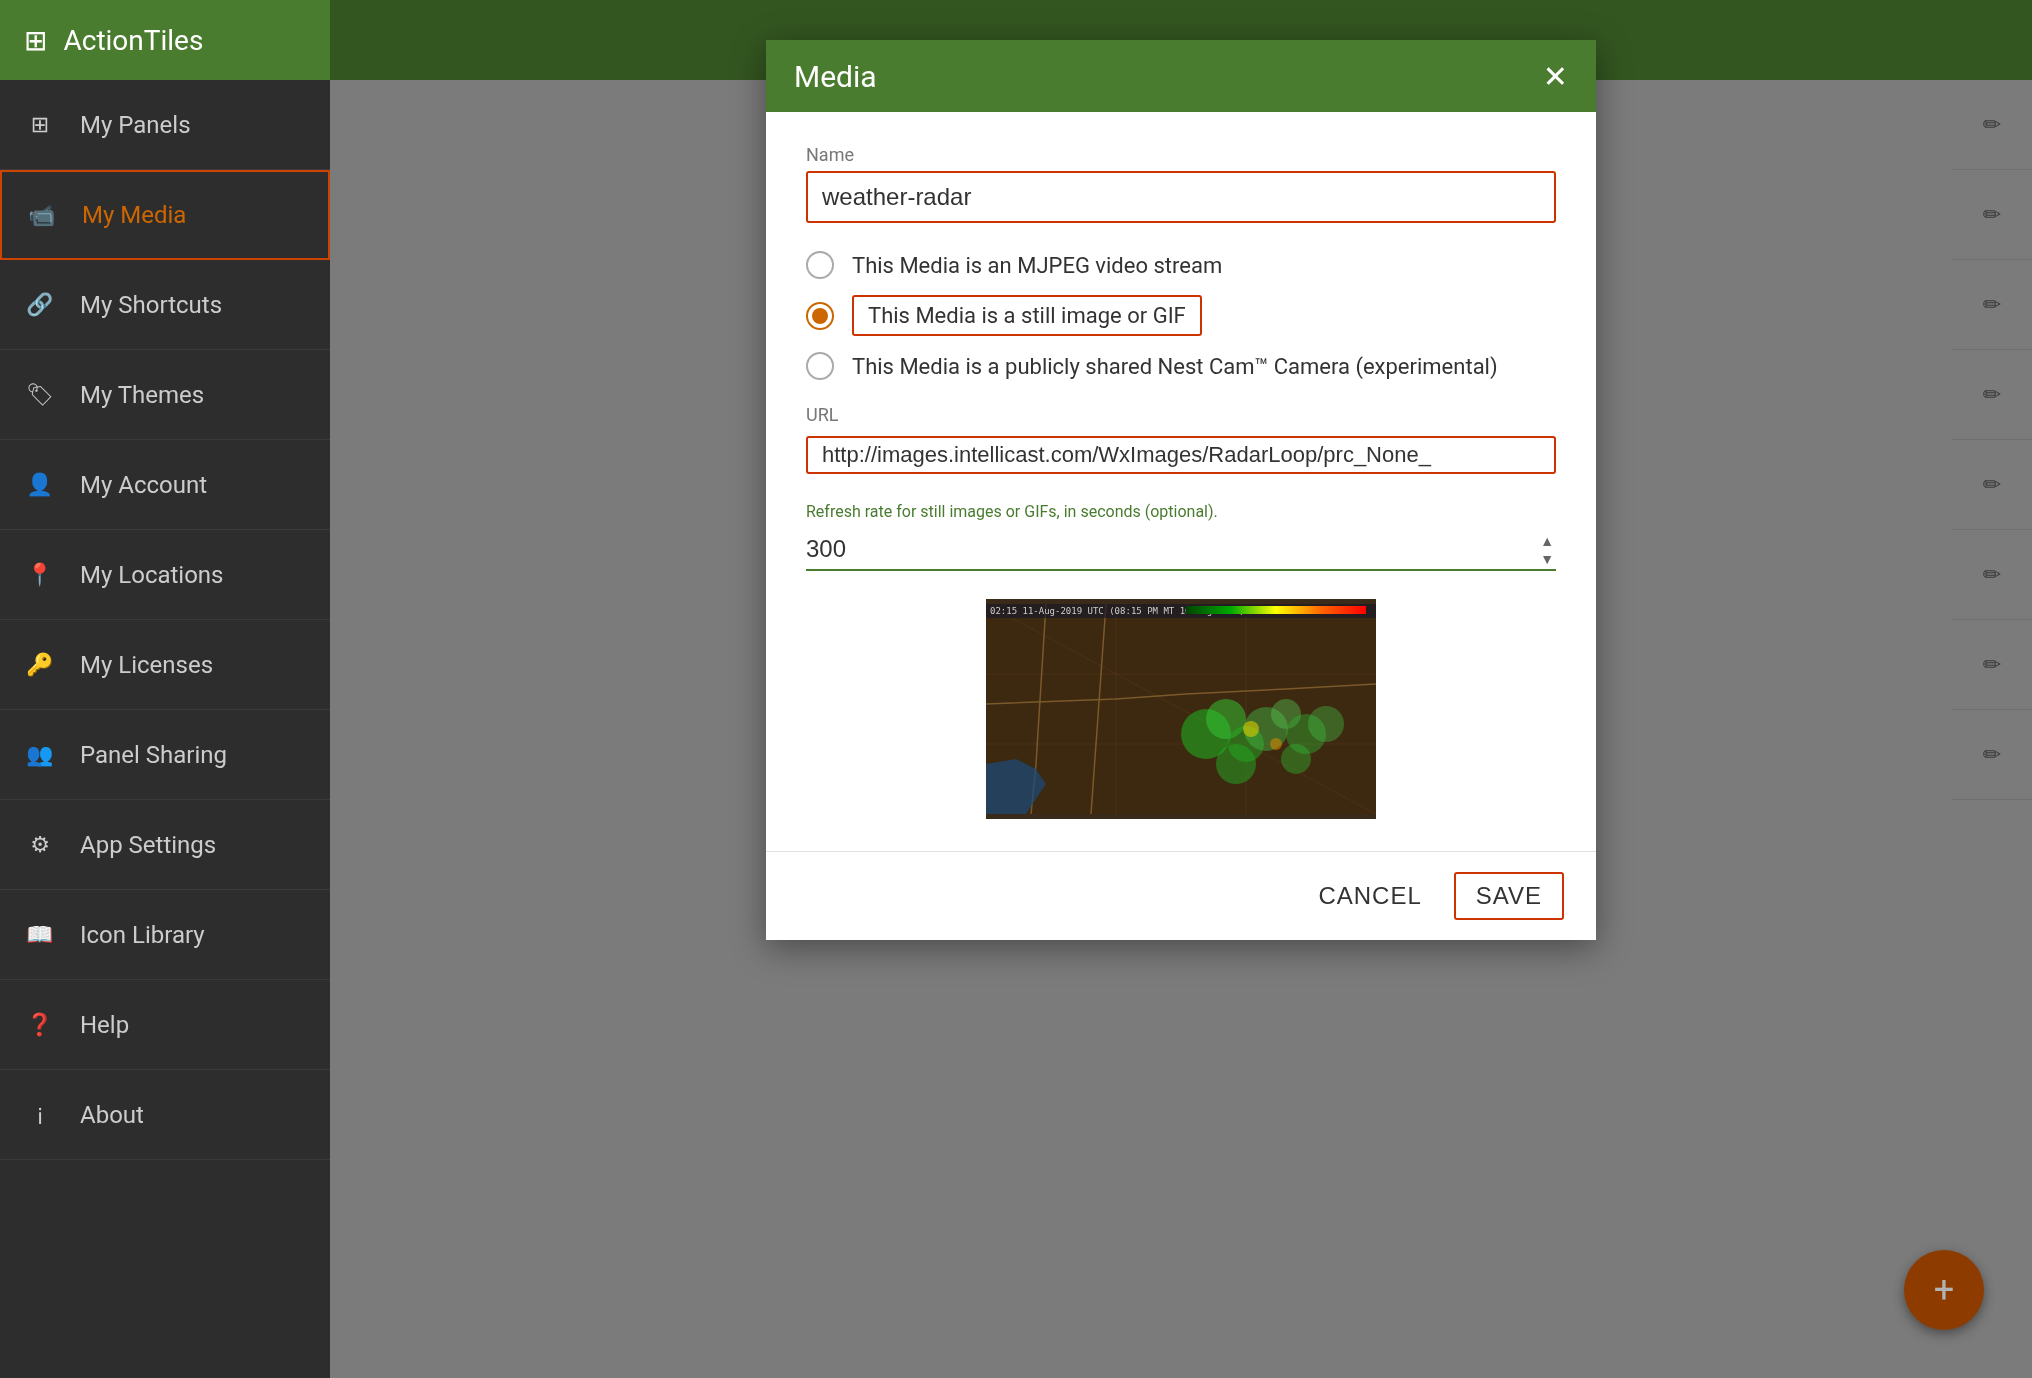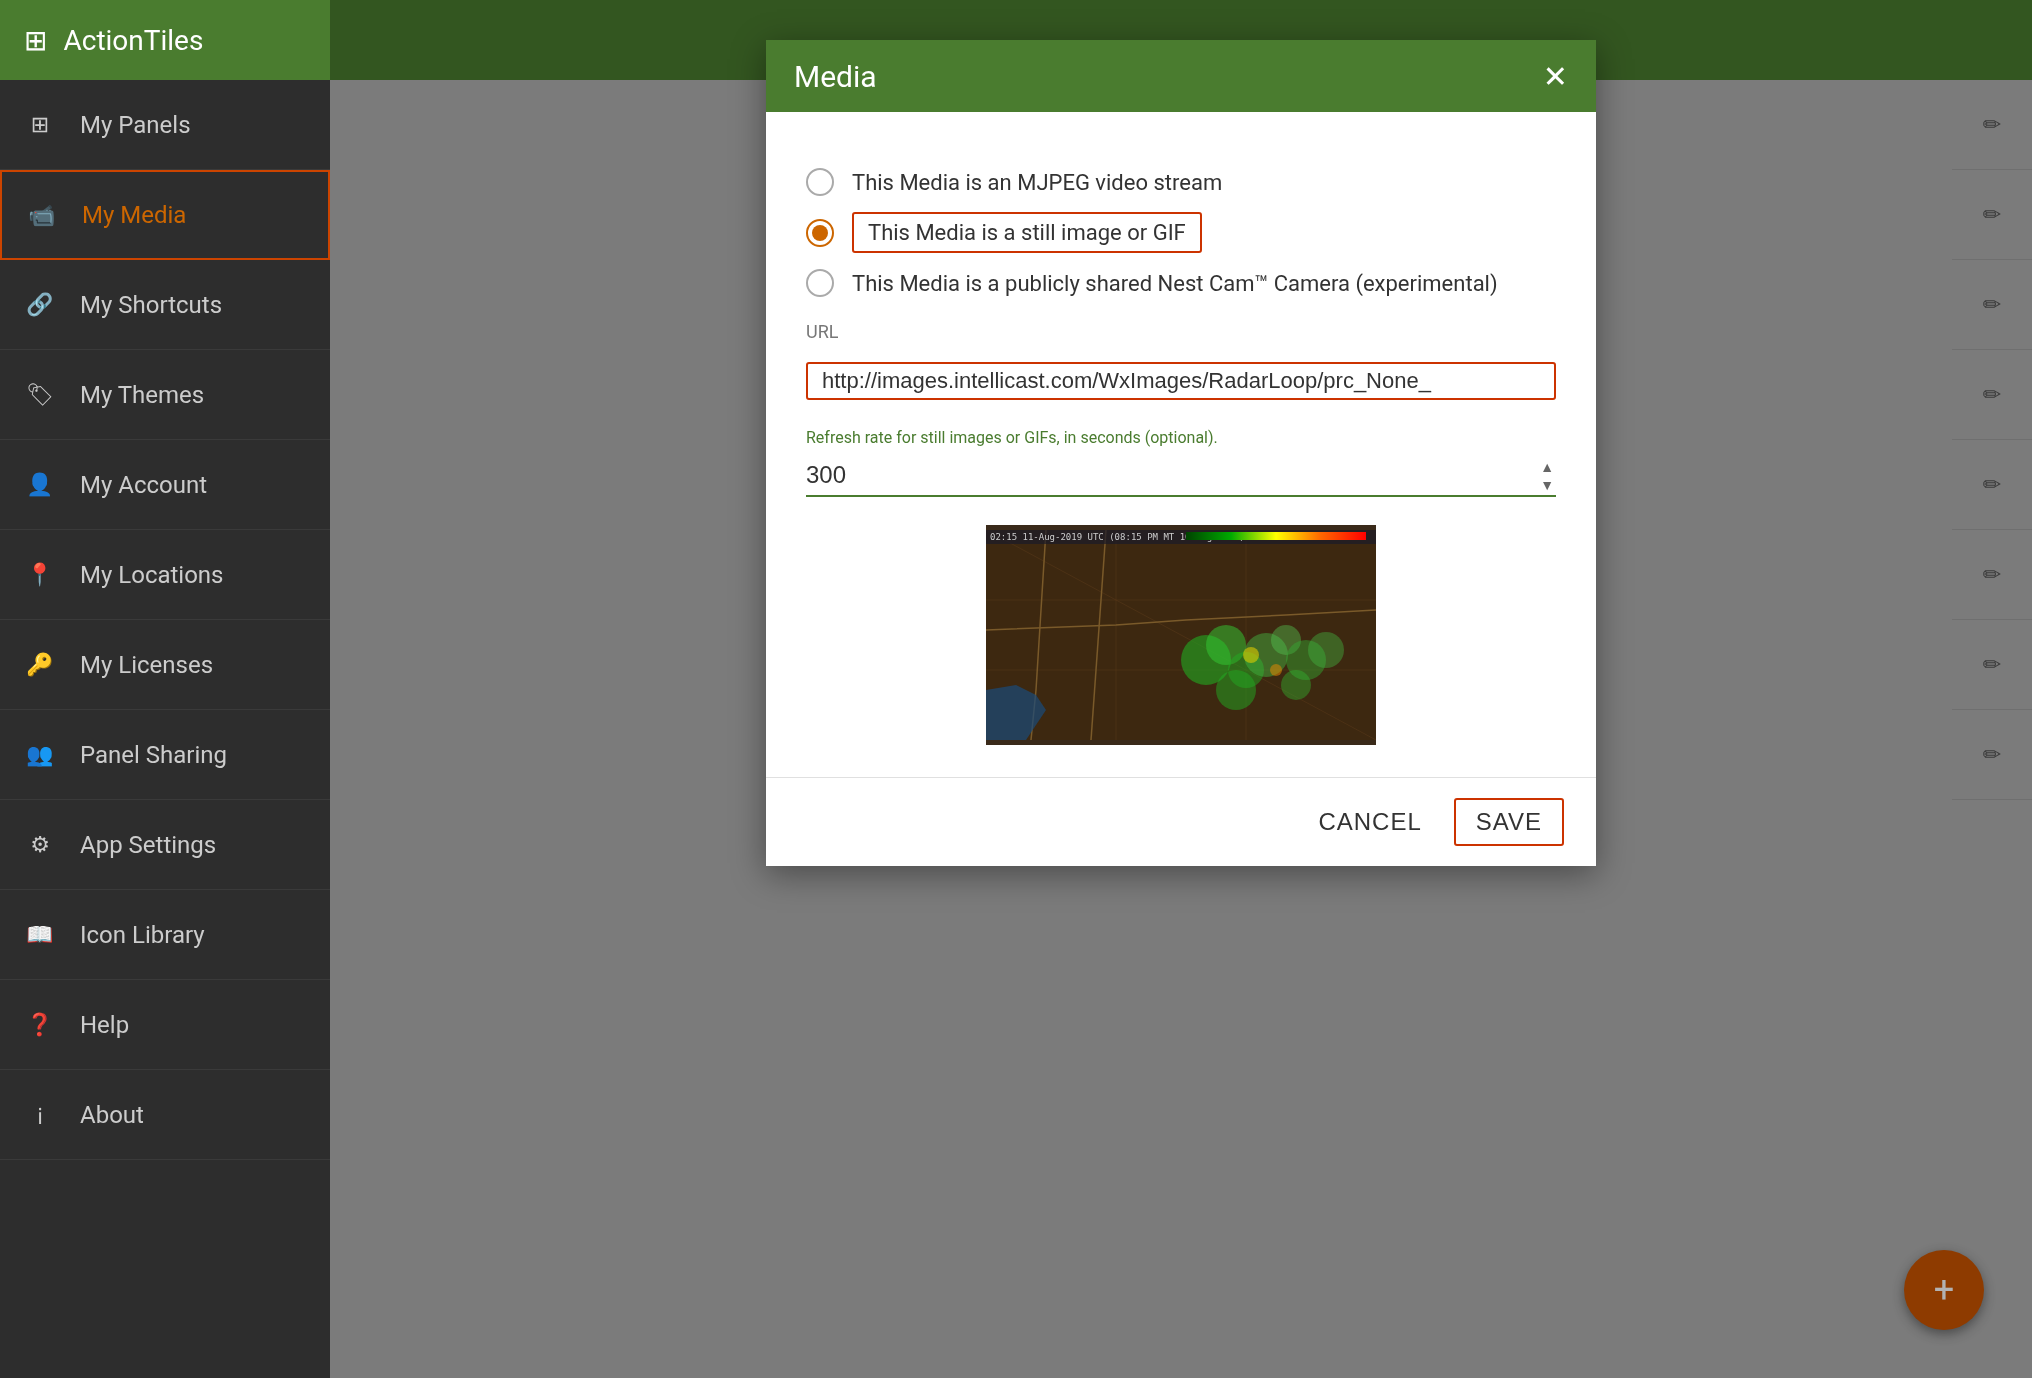--- a/index.html
+++ b/index.html
@@ -227,21 +227,21 @@
     }
     .radio-label {
       font-size: 22px;
       color: #333;
     }
 
     
     .url-label {
       font-size: 18px;
       color: #777;
-      margin-bottom: 20px;
+      margin-bottom: 11px;
     }
     .url-input-boxed {
       border: 2px solid #cc3300;
       border-radius: 3px;
       padding: 4px 14px;
       font-size: 22px;
       color: #333;
       outline: none;
       width: 100%;
       background: white;
@@ -422,20 +422,24 @@
   <div class="overlay">
     <div class="dialog">
 
       <div class="dialog-header">
         <span class="dialog-title">Media</span>
         <span class="dialog-close">✕</span>
       </div>
 
       <div class="dialog-body">
 
+        <div class="field-group">
+          <div class="field-label">Name</div>
+          <input class="field-input-boxed" type="text" value="weather-radar" style="">
+        </div>
 
         <div class="radio-group">
 
           <div class="radio-option">
             <div class="radio-circle"></div>
             <span class="radio-label">This Media is an MJPEG video stream</span>
           </div>
 
           <div class="radio-option">
             <div class="radio-circle selected"></div>

